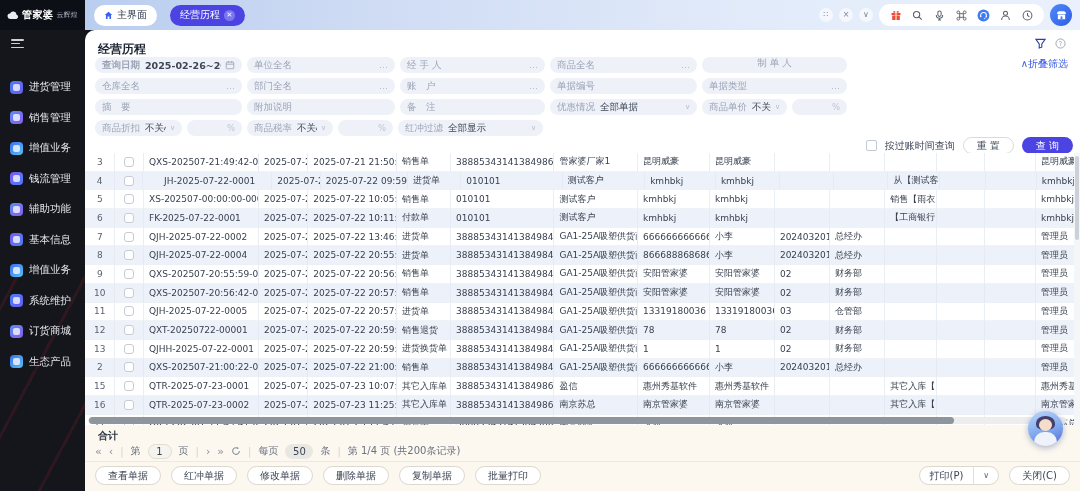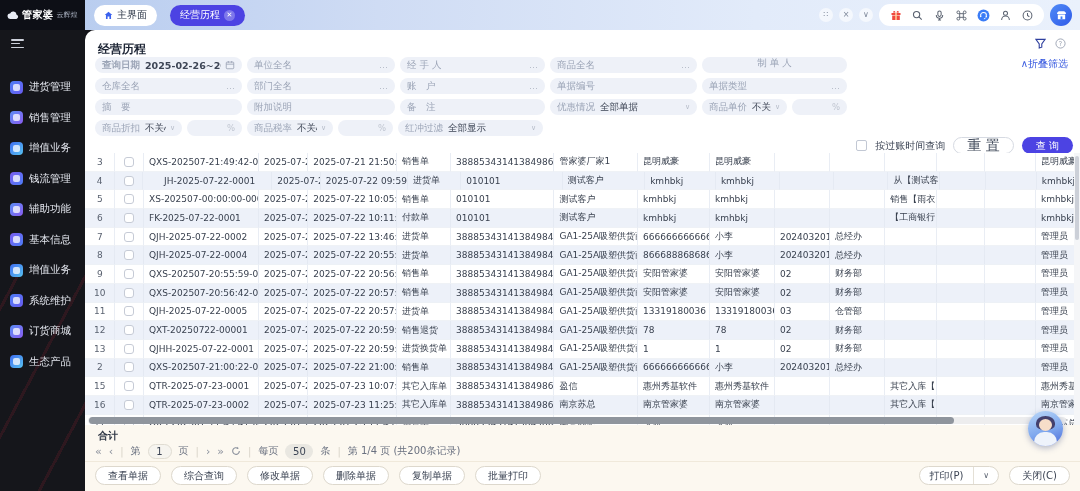--- a/index.html
+++ b/index.html
@@ -56,21 +56,21 @@
   .ff .lb{color:#9ba4b6;}
   .ff .vl{color:#3e4656;margin-left:5px;overflow:hidden;text-overflow:clip;}
   .ff .sfx{margin-left:auto;color:#b6bcc9;font-size:9px;padding-left:4px;display:flex;align-items:center;}
   .ff.pct{justify-content:flex-end;color:#c0c6d1;}
 
   
   .actions{position:absolute;right:7px;top:107px;height:17px;display:flex;align-items:center;gap:8px;}
   .cbx{width:11px;height:11px;border:1px solid #c2c8d4;border-radius:2px;background:#fff;}
   .ck-label{font-size:10px;color:#3f4757;}
   .btn-reset{height:17px;padding:0 13px;border-radius:12px;border:1px solid #d6dae2;background:#fff;
-    font-size:14px;color:#434c5c;display:flex;align-items:center;}
+    font-size:10px;color:#434c5c;display:flex;align-items:center;}
   .btn-query{height:17px;padding:0 14px;border-radius:12px;background:#4c43e3;
     font-size:10px;color:#fff;display:flex;align-items:center;}
 
   
   .tablewrap{position:absolute;left:0;top:123px;width:989px;height:272px;overflow:hidden;}
   .trow{display:flex;width:1010px;height:18.7px;background:#fff;}
   .trow.alt{background:#edf1f9;}
   .tc{height:100%;display:flex;align-items:center;padding:0 0 0 5px;font-size:9px;color:#39414f;
     border-right:1px solid rgba(226,231,240,.75);border-bottom:1px solid rgba(238,241,246,.9);
     white-space:nowrap;overflow:hidden;}
@@ -709,21 +709,21 @@
       <span>每页</span>
       <span class="pg-pill2">50</span>
       <span>条</span>
       <span class="pg-div">|</span>
       <span>第 1/4 页 (共200条记录)</span>
     </div>
 
     <div class="footer-div"></div>
     <div class="fbtns" id="fbtns">
         <span class="fbtn">查看单据</span>
-        <span class="fbtn">综合查询</span>
+        <span class="fbtn">红冲单据</span>
         <span class="fbtn">修改单据</span>
         <span class="fbtn">删除单据</span>
         <span class="fbtn">复制单据</span>
         <span class="fbtn">批量打印</span>
       </div>
     <div class="fbtns-right">
       <span class="split">
         <span class="sp-main">打印(P)</span>
         <span class="sp-arrow">∨</span>
       </span>

